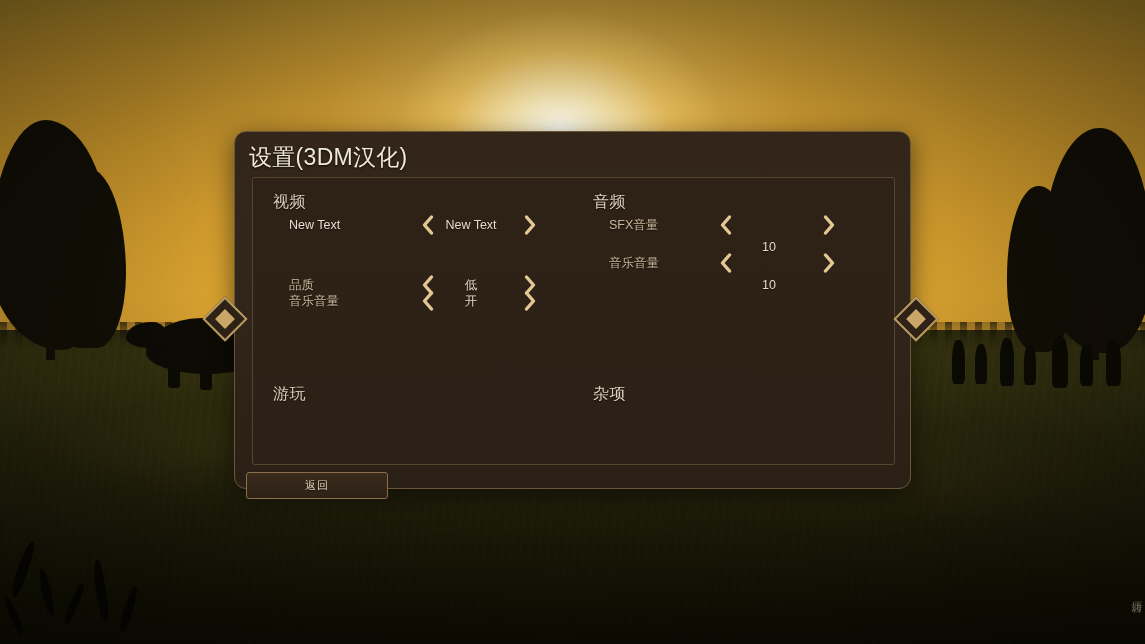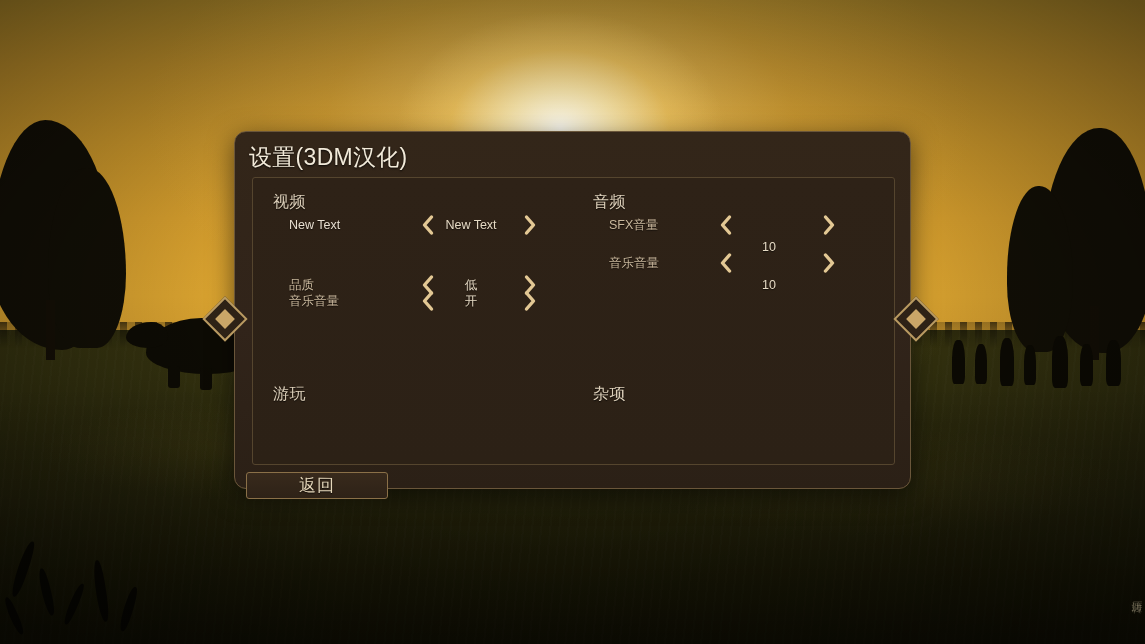--- a/index.html
+++ b/index.html
@@ -179,21 +179,21 @@
   #back-button{
     position:absolute; left:11px; top:340px;
     width:142px; height:27px;
     background:linear-gradient(to bottom, #382a1c 0%, #2e2217 100%);
     border:1px solid #8a7048;
     border-radius:3px;
     display:flex; align-items:center; justify-content:center;
     cursor:pointer;
   }
   #back-button span{
-    font-size:17px; color:#e6d8bb; letter-spacing:1px;
+    font-size:11px; color:#e6d8bb; letter-spacing:1px;
     text-shadow:0 1px 1px rgba(0,0,0,.7);
   }
 
   
   .ornament{
     position:absolute; top:303px; width:32px; height:32px;
     transform:rotate(45deg);
     background:#2e2216;
     border:2px solid #b99a61;
   }

